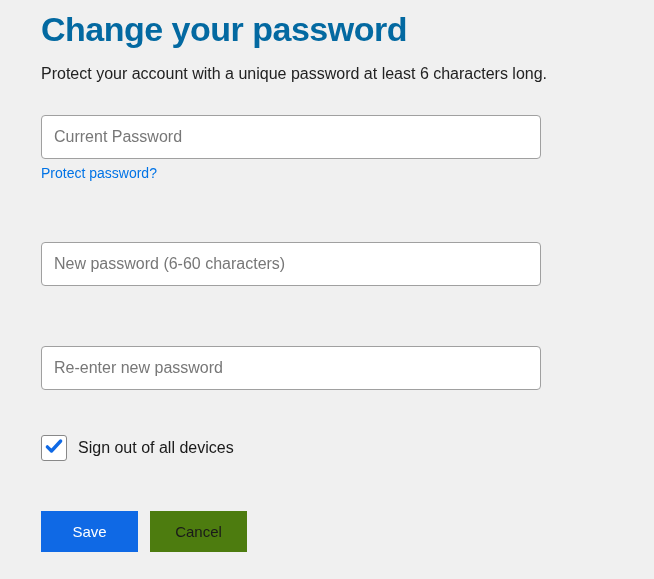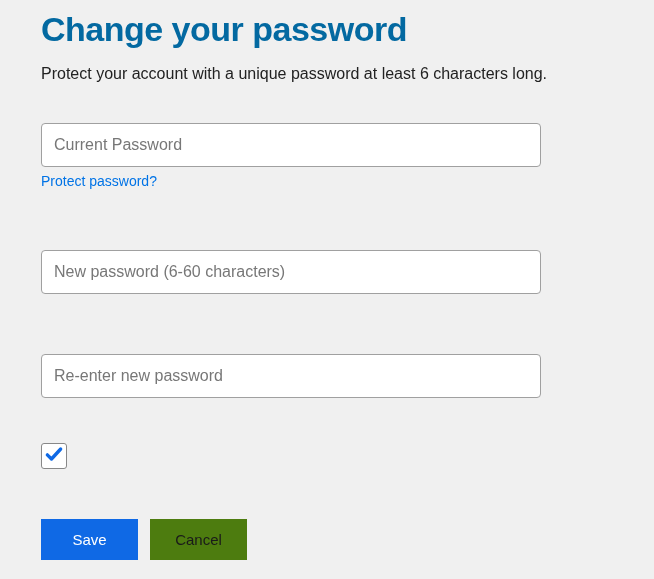--- a/index.html
+++ b/index.html
@@ -17,21 +17,21 @@
     .page-title {
       font-size: 34px;
       font-weight: 700;
       color: #0369a1;
       margin-bottom: 16px;
       letter-spacing: -0.5px;
     }
     .subtitle {
       font-size: 16px;
       color: #222;
-      margin-bottom: 40px;
+      margin-bottom: 32px;
     }
     .field-group {
       margin-bottom: 30px;
     }
     .text-input {
       width: 500px;
       height: 44px;
       border: 1px solid #a0a0a0;
       border-radius: 4px;
       background: #fff;
@@ -128,18 +128,19 @@
 </div>
 
 <div class="checkbox-row">
   <div class="checkbox">
     <span>
       <svg viewBox="0 0 24 24" fill="none" stroke="#0f69e5" stroke-width="4" stroke-linecap="round" stroke-linejoin="round">
         <polyline points="4 13 9 18 20 6"></polyline>
       </svg>
     </span>
   </div>
+  <span class="checkbox-label">Sign out of all devices</span>
 </div>
 
 <div class="button-row">
   <button class="btn btn-primary">Save</button>
   <button class="btn btn-secondary">Cancel</button>
 </div>
 
 </body></html>

